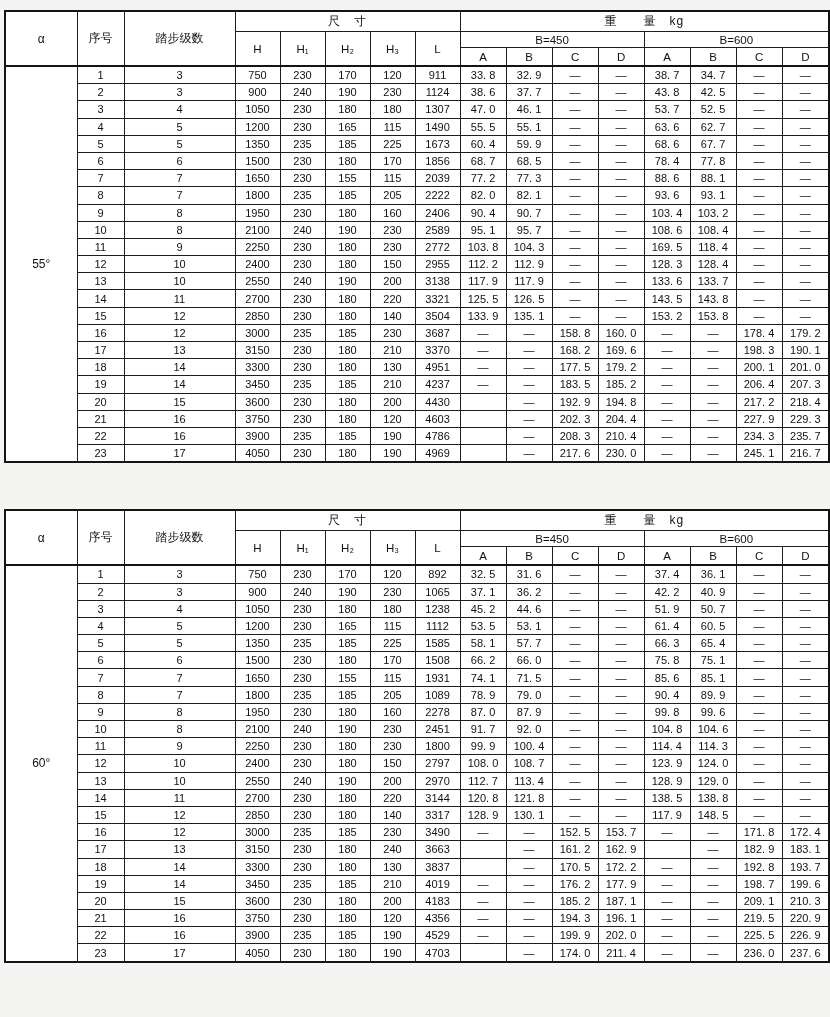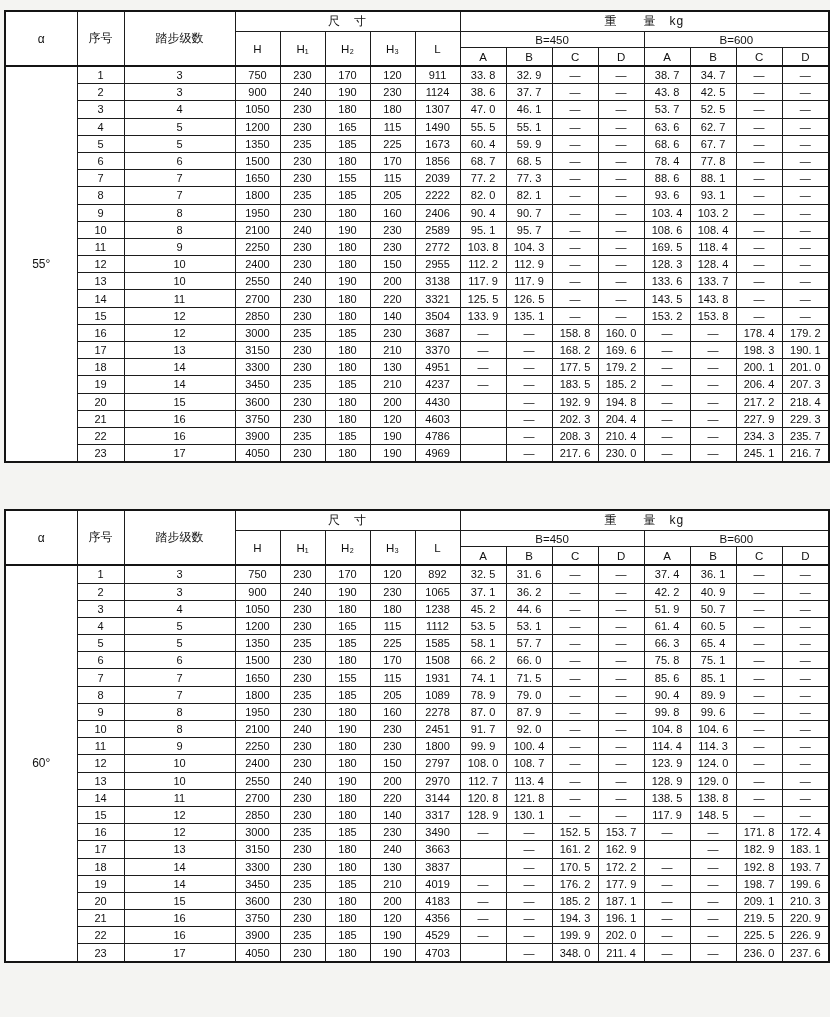--- a/index.html
+++ b/index.html
@@ -890,21 +890,21 @@
       <tr>
         <td>23</td>
         <td>17</td>
         <td>4050</td>
         <td>230</td>
         <td>180</td>
         <td>190</td>
         <td>4703</td>
         <td></td>
         <td>—</td>
-        <td>348. 0</td>
+        <td>174. 0</td>
         <td>211. 4</td>
         <td>—</td>
         <td>—</td>
         <td>236. 0</td>
         <td>237. 6</td>
       </tr>
     </tbody>
 </table>
 
 </body></html>

